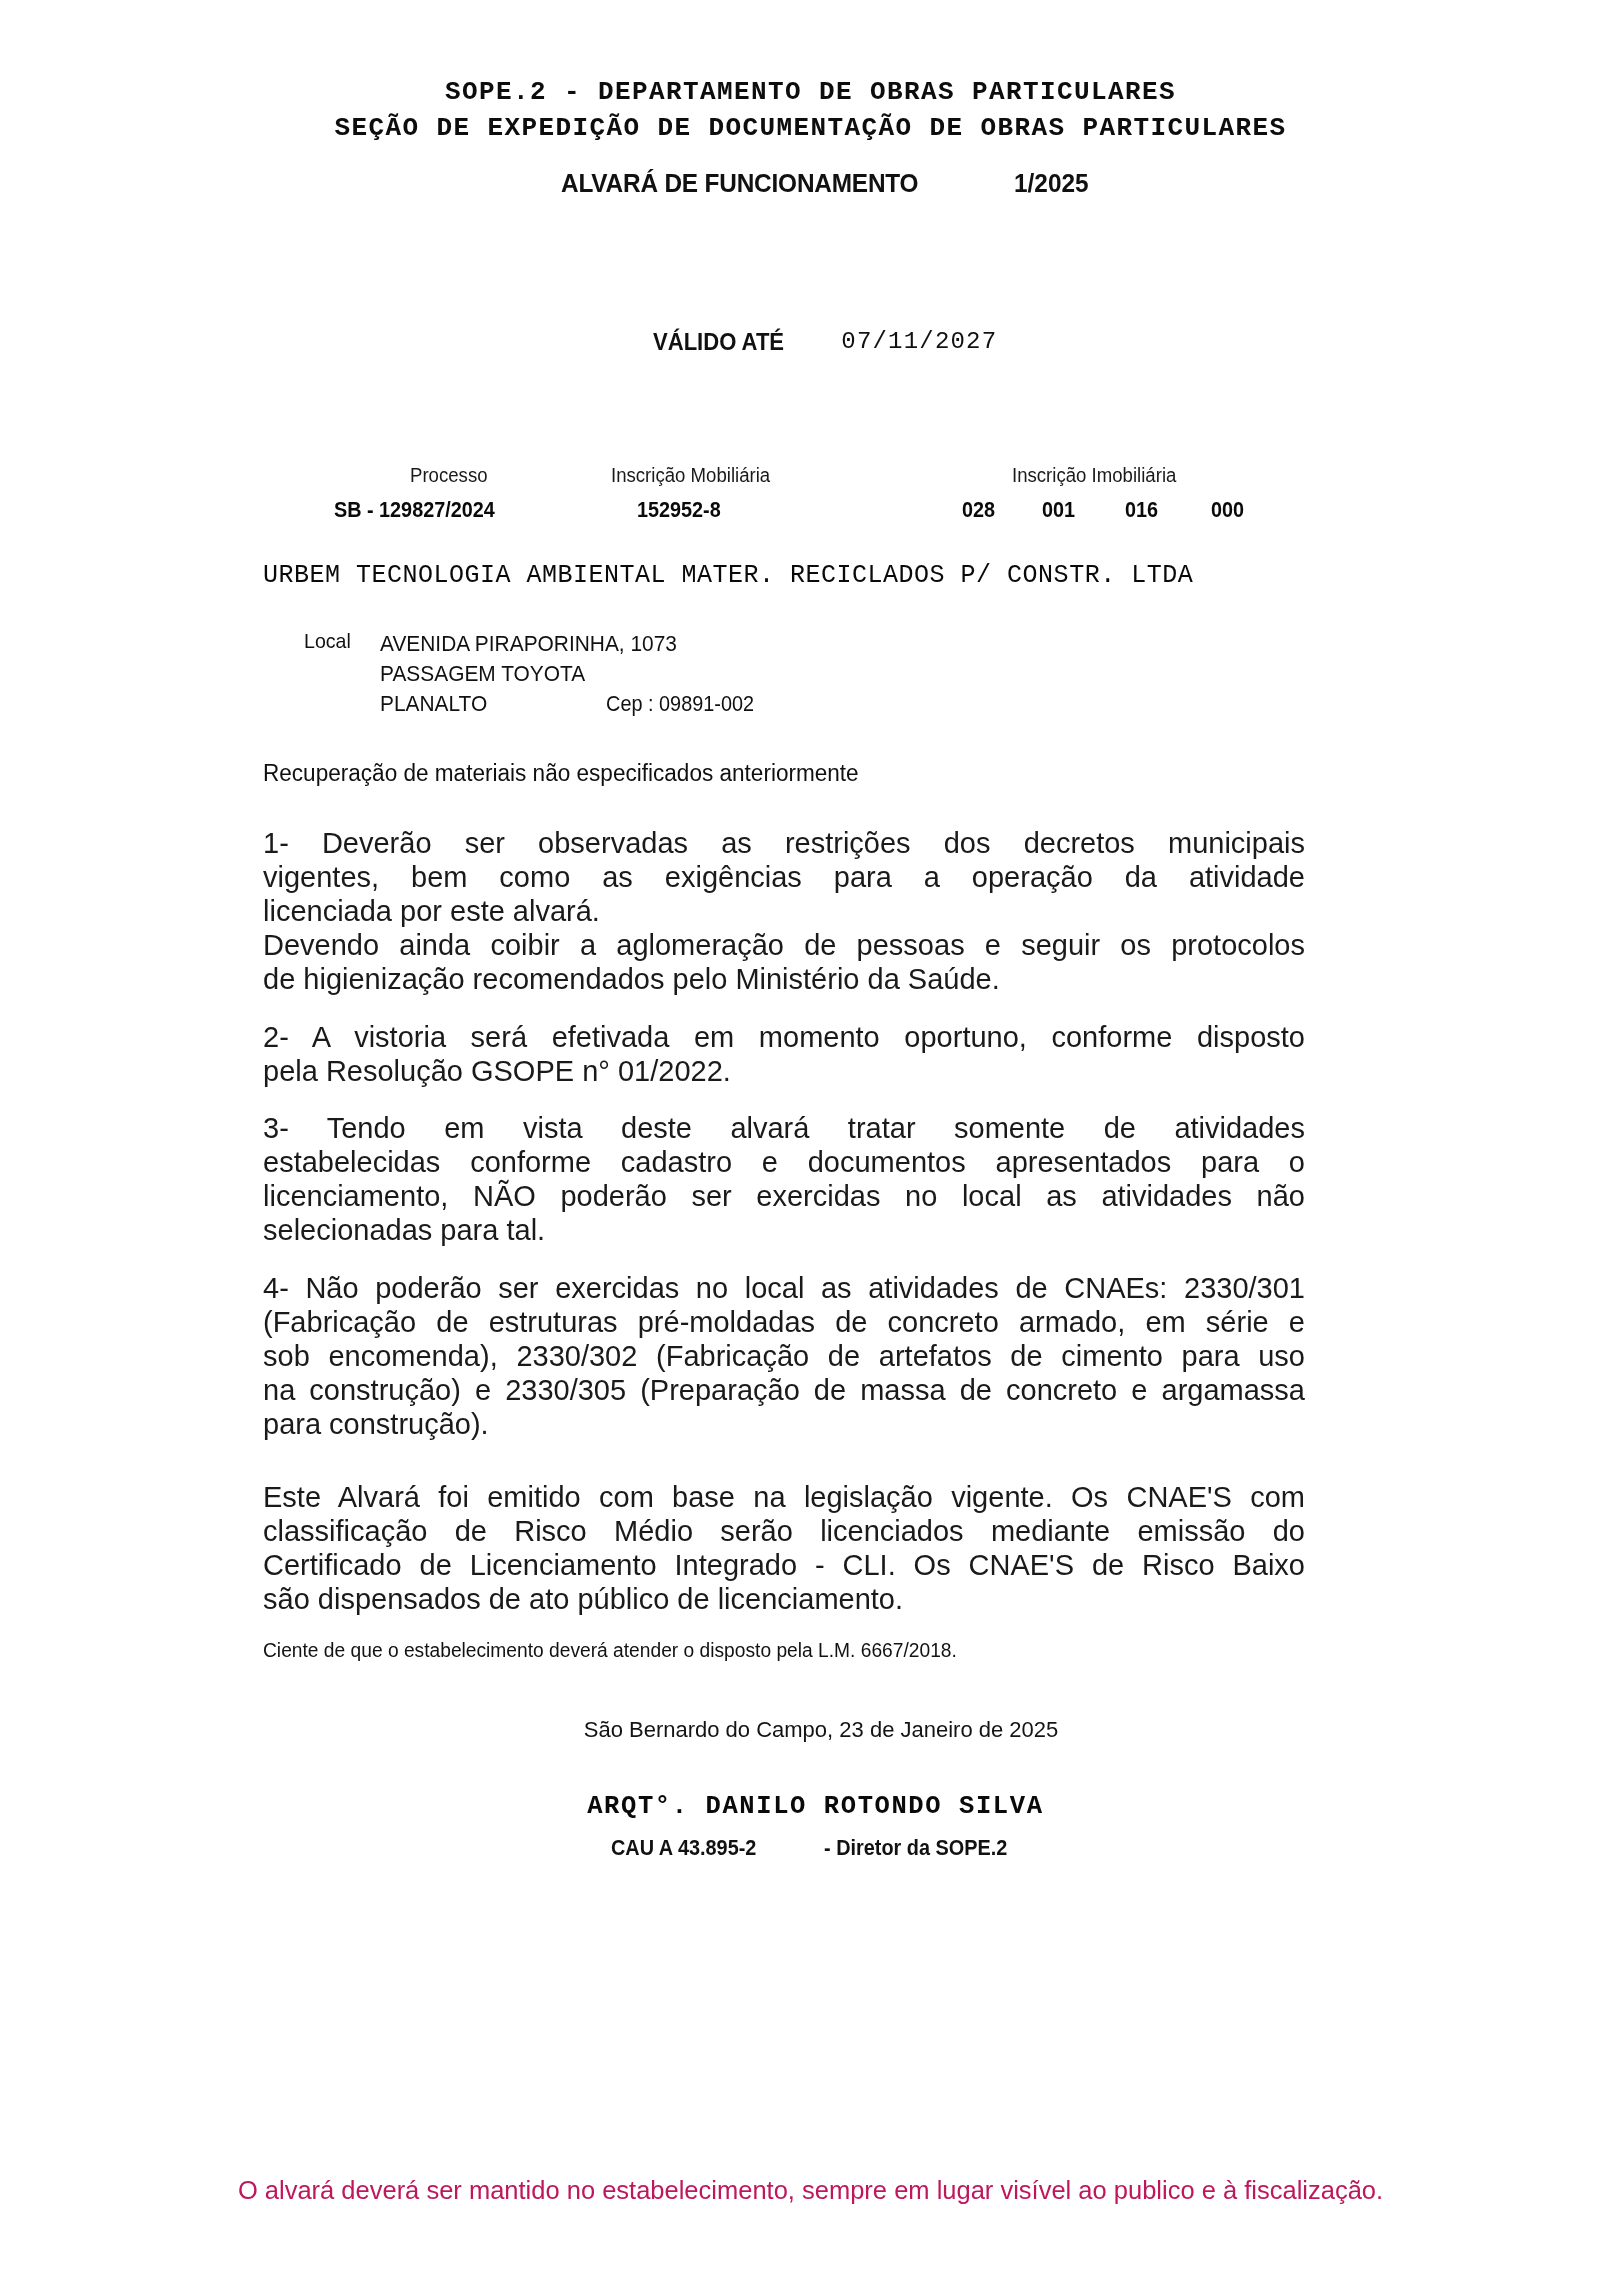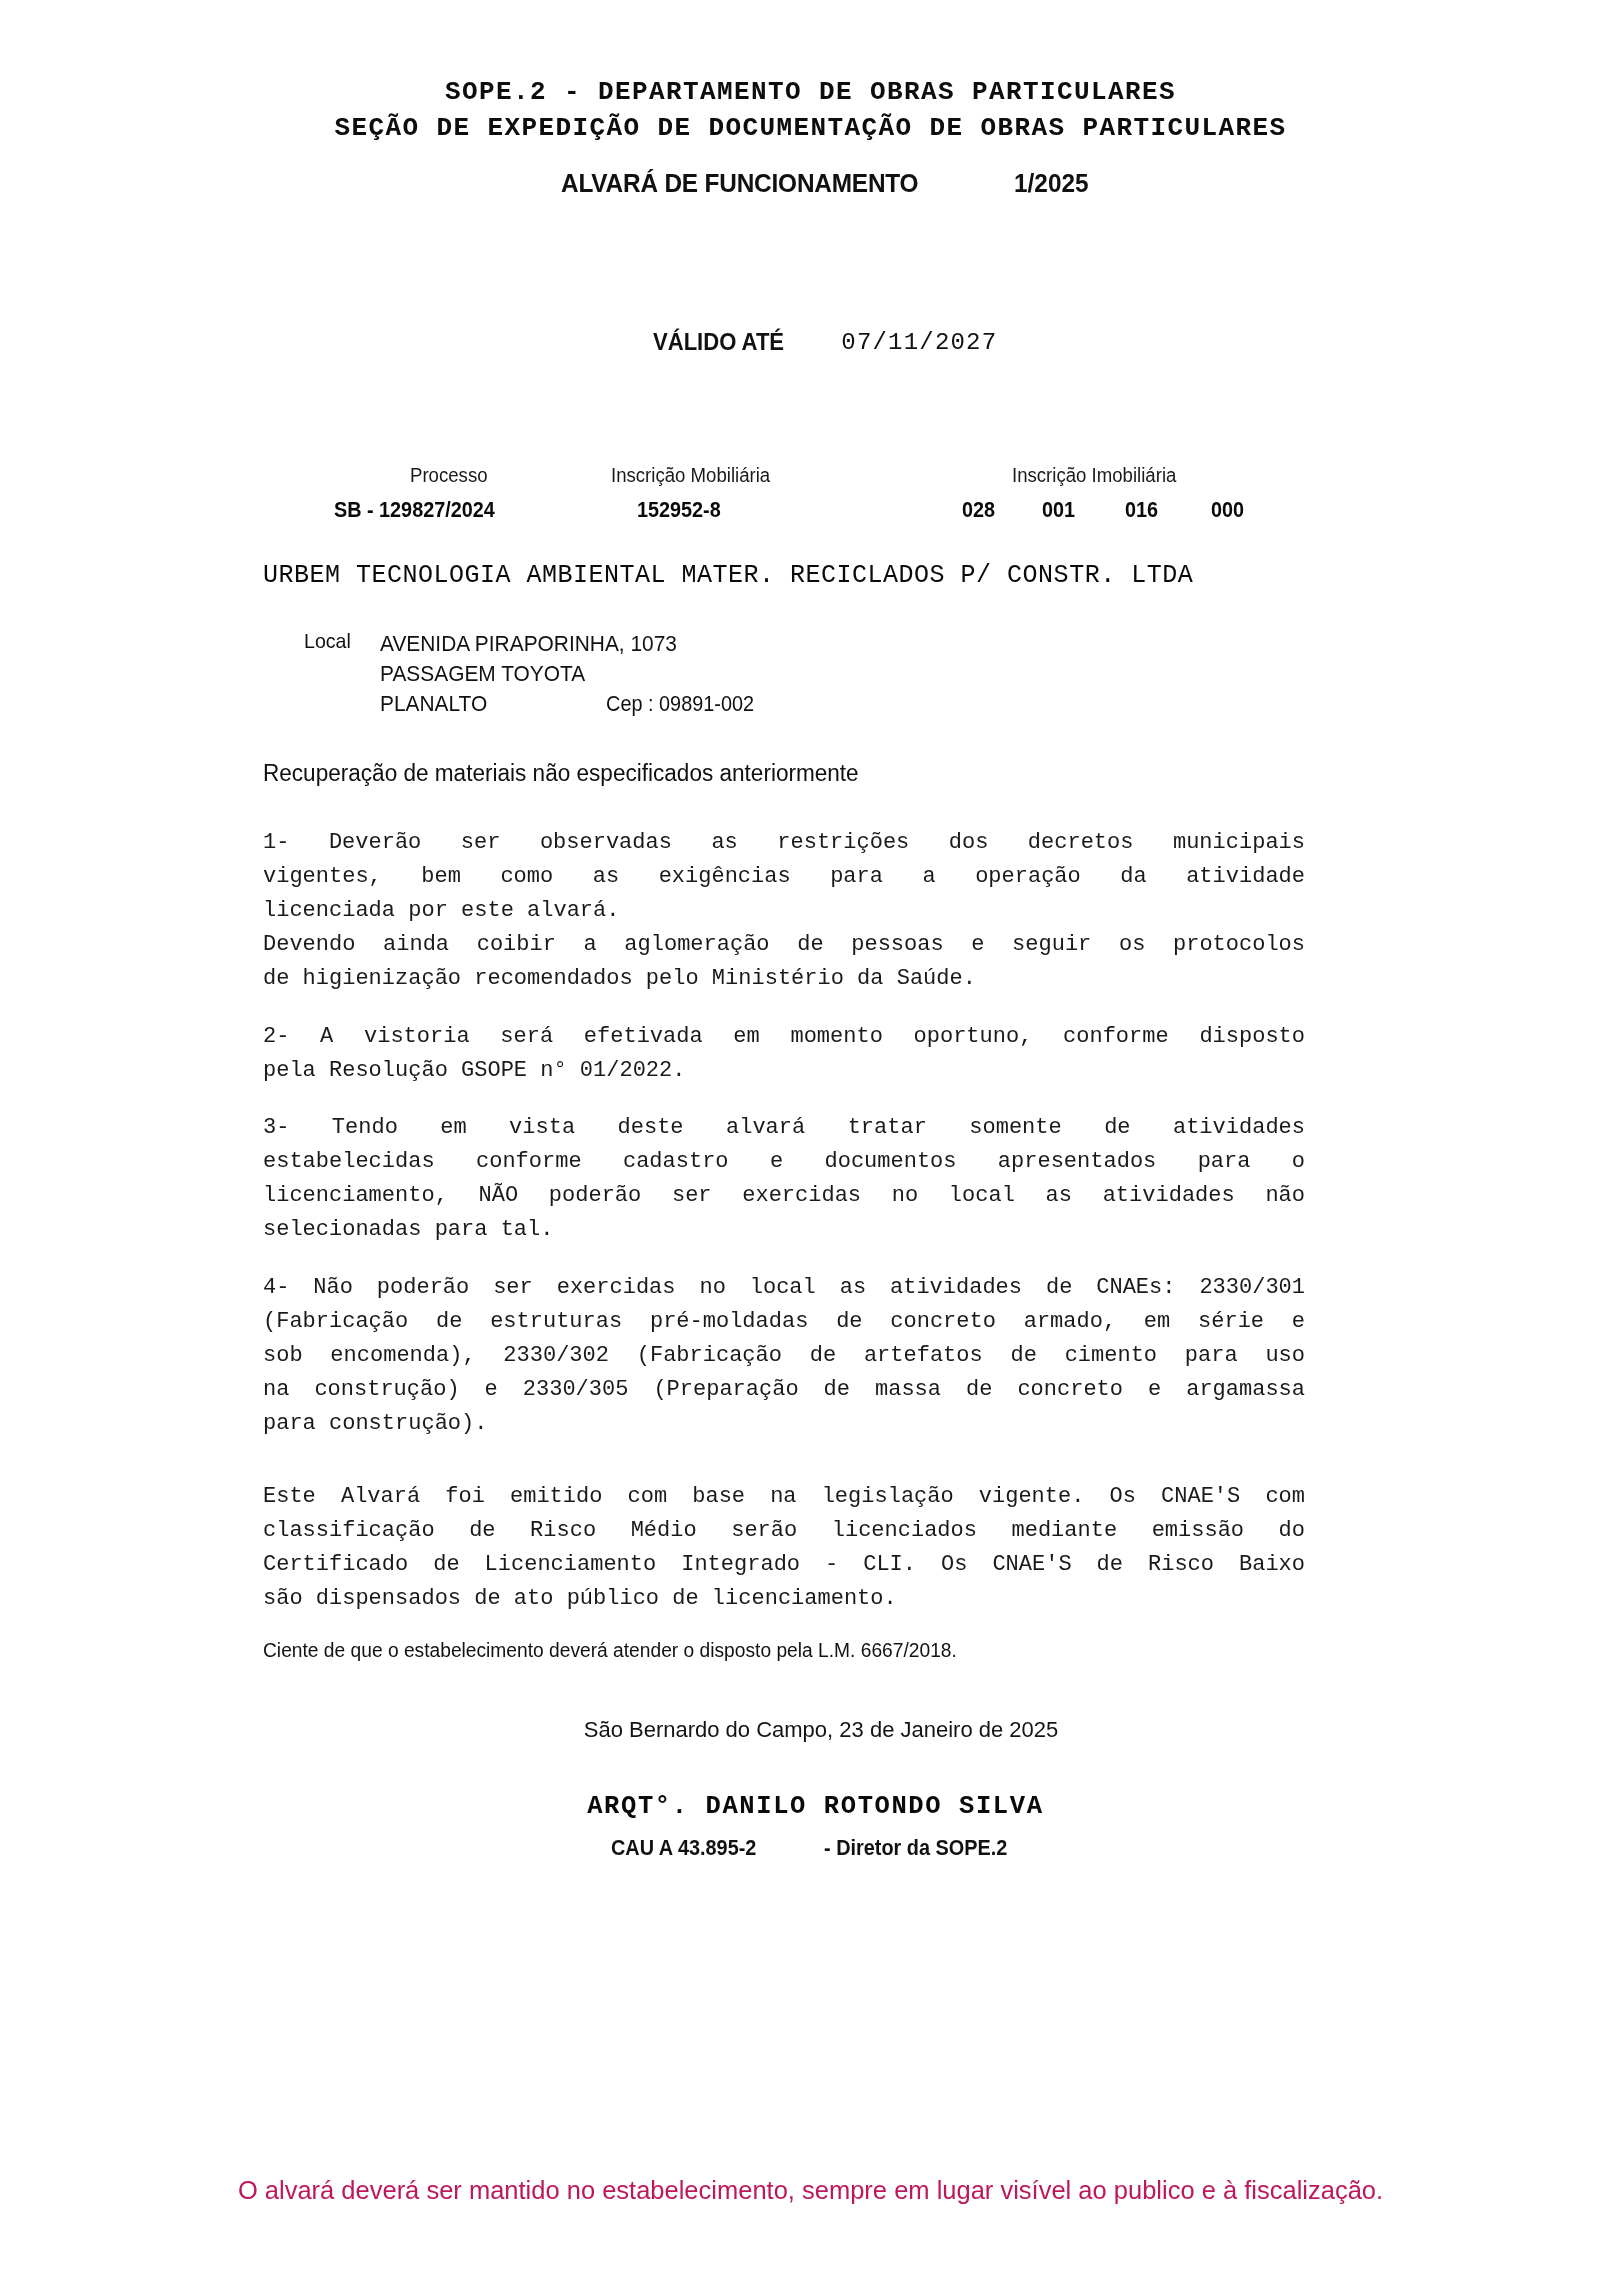--- a/index.html
+++ b/index.html
@@ -58,21 +58,21 @@
     font-size: 26.5px;
     margin-left: 65px;
     transform: scaleX(0.92);
     transform-origin: left center;
   }
 
   
   .validity-row {
     display: flex;
     justify-content: center;
-    align-items: flex-end;
+    align-items: flex-start;
     margin-top: 129px;
     padding-left: 29px;
   }
   .validity-row .vlabel {
     font-family: "Liberation Sans Narrow", "Liberation Sans", sans-serif;
     font-weight: bold;
     font-size: 24.5px;
     transform: scaleX(0.9);
     transform-origin: left center;
   }
@@ -192,22 +192,22 @@
     color: #101010;
   }
 
   
   .clauses {
     margin-top: 39px;
     margin-left: 263px;
     width: 1042px;
   }
   .clause {
-    font-family: Liberation Mono, monospace;
-    font-size: 22px;
+    font-family: Liberation Sans, sans-serif;
+    font-size: 29px;
     line-height: 34px;
     color: #1a1a1a;
     margin: 0 0 23.5px 0;
   }
   .clause .jline {
     display: block;
     white-space: nowrap;
     text-align: justify;
     text-align-last: justify;
   }

